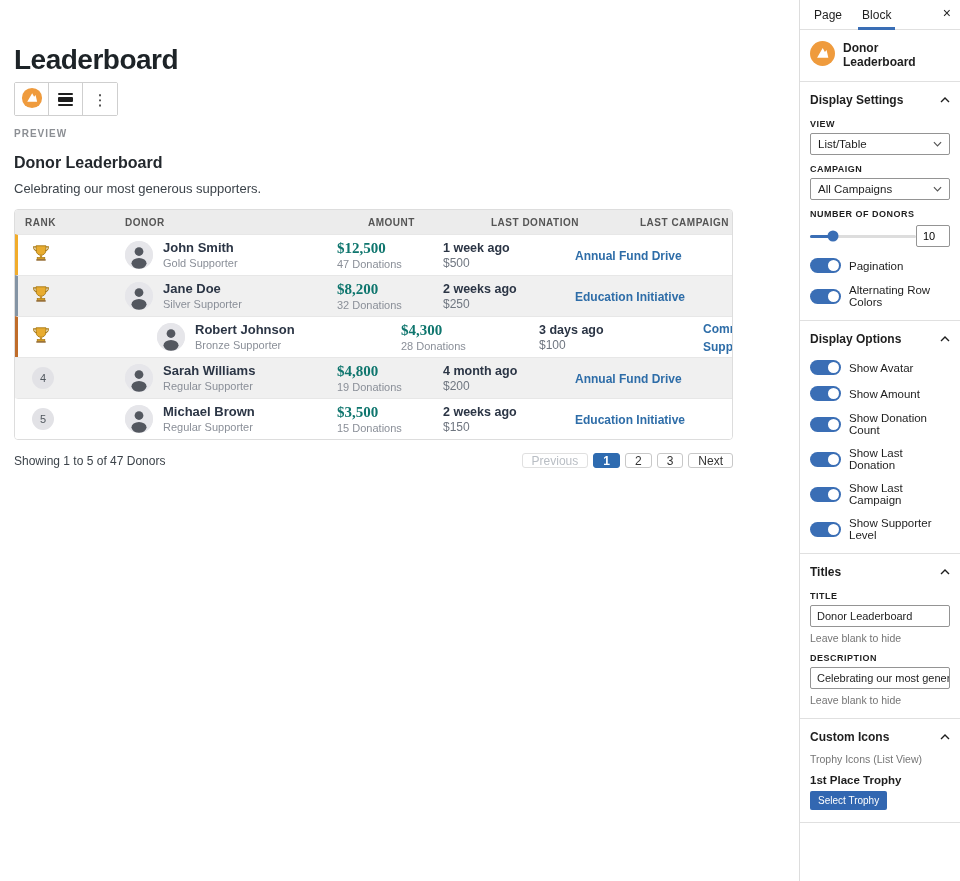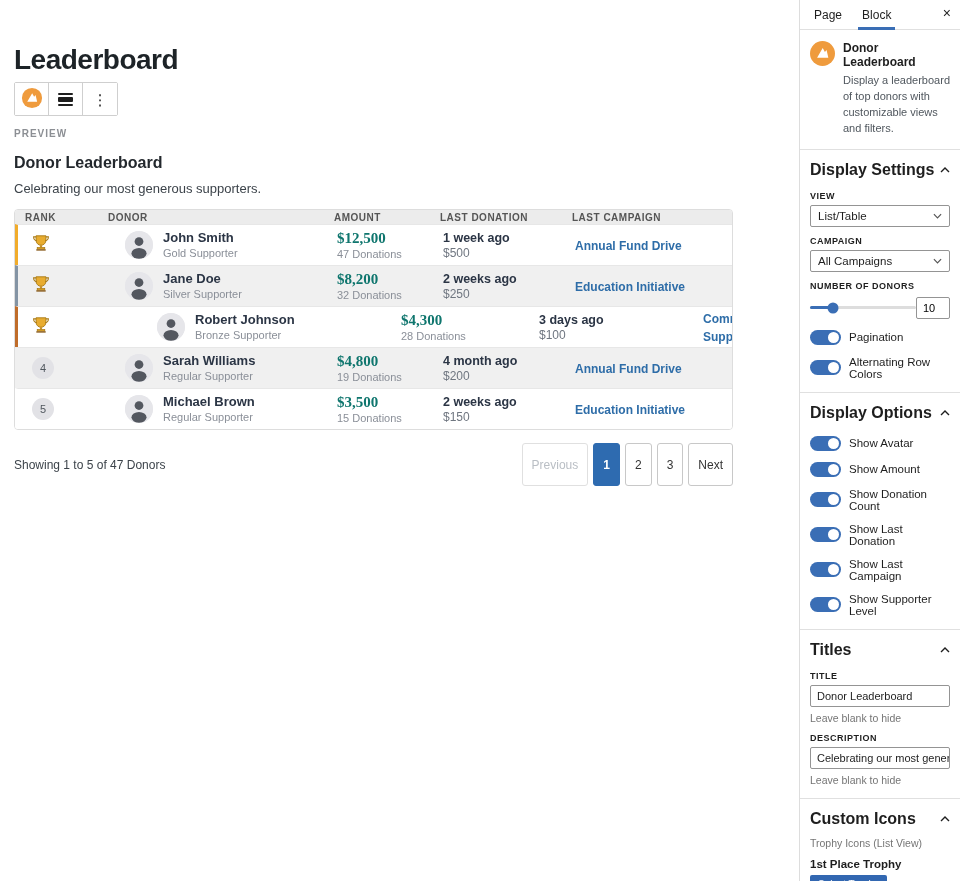--- a/index.html
+++ b/index.html
@@ -20,21 +20,21 @@
   .align-icon i.thick { height:5px; }
   .kebab { font-size:15px; color:#1e1e1e; line-height:1; letter-spacing:0; }
 
   .preview-label { margin-top:12px; font-size:10px; letter-spacing:1px; color:#8c8f94; font-weight:bold; }
   .lb-title { margin-top:15px; font-size:16px; font-weight:bold; color:#23282d; }
   .lb-desc { margin-top:9px; font-size:13px; color:#3c434a; }
 
   
   .lb-table { margin-top:13px; width:719px; border:1px solid #ddd; border-radius:4px; overflow:hidden; background:#fff; }
   .lb-row { display:grid; grid-template-columns:84px 226px 106px 130px 1fr; align-items:center; }
-  .lb-head { background:#ececec; height:14px; }
+  .lb-head { background:#ececec; height:24px;gap:17px; }
   .lb-head .cell { font-size:10px; font-weight:bold; color:#555; letter-spacing:0.5px; }
   .cell { padding-left:9px; }
   .cell.rank-h { padding-left:10px; }
   .cell.campaign-h { padding-left:11px; }
   .body-row { height:41px; border-top:1px solid #e7e7e7; border-left:3px solid transparent; background:#fff; }
   .body-row.alt { background:#f0f0f0; }
   .rank-cell { padding-left:14px; display:flex; align-items:center; }
   .rank-badge { width:22px; height:22px; border-radius:50%; background:#e2e2e6; color:#50575e; font-size:11px; display:flex; align-items:center; justify-content:center; }
   .donor-cell { display:flex; align-items:center; gap:10px; padding-left:23px; }
   .avatar { width:28px; height:28px; border-radius:50%; overflow:hidden; background:#e6e6ea; flex:none; }
@@ -42,40 +42,40 @@
   .d-sub { font-size:11px; color:#8a8f98; line-height:1.3; }
   .amount { font-size:15px; font-weight:bold; color:#0f766e; line-height:1.2;font-family:Liberation Serif, serif; }
   .ago { font-size:12.5px; font-weight:bold; color:#2b3545; line-height:1.3; }
   .ago-sub { font-size:12px; color:#6f7680; }
   .campaign-cell { padding-left:11px; }
   .campaign-link { font-size:12px; font-weight:bold; color:#2e6da8; text-decoration:none; cursor:pointer; }
 
   .table-footer { width:719px; margin-top:13px; display:flex; align-items:center; justify-content:space-between; }
   .showing { font-size:12px; color:#3c434a; }
   .pager { display:flex; gap:5px; }
-  .pg-btn { min-width:26px; height:43px; padding:0 9px; display:flex; align-items:center; justify-content:center; border:1px solid #c8c8c8; border-radius:3px; background:#fff; font-size:12px; color:#333; cursor:pointer; }
+  .pg-btn { min-width:26px; height:15px; padding:0 9px; display:flex; align-items:center; justify-content:center; border:1px solid #c8c8c8; border-radius:3px; background:#fff; font-size:12px; color:#333; cursor:pointer; }
   .pg-btn.disabled { color:#b9bec4; border-color:#e0e0e0; cursor:default; }
   .pg-btn.active { background:#2e6bb0; border-color:#2e6bb0; color:#fff; font-weight:bold; }
 
   
   .sidebar { width:161px; height:881px; border-left:1px solid #ddd; background:#fff; overflow:hidden; font-size:12px; }
   .sb-tabs { position:relative; display:flex; align-items:center; height:30px; border-bottom:1px solid #e0e0e0; padding-left:4px; }
   .sb-tab { position:relative; height:30px; display:flex; align-items:center; padding:0 10px; font-size:12px; color:#1e1e1e; cursor:pointer; }
   .sb-tab.active { font-weight:normal; }
   .sb-tab.active::after { content:""; position:absolute; left:6px; right:6px; bottom:0; height:2.5px; background:#3a6eb5; }
   .sb-close { position:absolute; right:9px; top:6px; font-size:14px; color:#1e1e1e; cursor:pointer; line-height:1; }
 
   .block-card { display:flex; gap:8px; padding:11px 10px 12px; border-bottom:1px solid #e0e0e0; }
   .logo-circle { width:25px; height:25px; flex:none; }
   .bc-title { font-size:12px; font-weight:bold; color:#1e1e1e; }
   .bc-desc { margin-top:4px; font-size:11px; color:#50575e; line-height:1.45; }
 
   .panel { border-bottom:1px solid #e0e0e0; padding:9px 10px 12px; }
   .panel-head { display:flex; align-items:center; justify-content:space-between; cursor:pointer; padding:2px 0 3px; }
-  .panel-title { font-size:16px; font-weight:bold; color:#1e1e1e; }
+  .panel-title { font-size:12px; font-weight:bold; color:#1e1e1e; }
   .ctl-label { margin:9px 0 4px; font-size:9px; font-weight:bold; letter-spacing:0.5px; color:#1e1e1e; }
   .select { height:22px; border:1px solid #949494; border-radius:2px; display:flex; align-items:center; justify-content:space-between; padding:0 7px; font-size:11.5px; color:#1e1e1e; background:#fff; cursor:pointer; }
   .slider-row { display:flex; align-items:center; gap:0; margin-top:6px; }
   .slider { position:relative; flex:1; height:3px; background:#ddd; border-radius:2px; cursor:pointer; }
   .slider-fill { position:absolute; left:0; top:0; height:3px; width:22%; background:#3a6eb5; border-radius:2px; }
   .slider-knob { position:absolute; left:22%; top:50%; transform:translate(-50%,-50%); width:11px; height:11px; border-radius:50%; background:#3a6eb5; }
   .num-input { width:34px; height:22px; border:1px solid #949494; border-radius:2px; font-size:11px; padding-left:6px; font-family:"Liberation Sans", sans-serif; }
   .toggle-row { display:flex; align-items:center; gap:8px; margin-top:11px; cursor:pointer; }
   .toggle { position:relative; width:31px; height:15px; border-radius:8px; background:#3a6eb5; flex:none; }
   .toggle::after { content:""; position:absolute; right:2px; top:2px; width:11px; height:11px; border-radius:50%; background:#fff; }
@@ -310,21 +310,20 @@
 
     <div class="block-card">
       <span class="logo-circle">
         <svg width="25" height="25" viewBox="0 0 24 24">
             <circle cx="12" cy="12" r="12" fill="#ef9b3d"></circle>
             <path d="M6.8 16 L12.2 6.8 L14.3 10.5 L15.9 8.7 L17.6 16 Z" fill="#fff"></path>
           </svg>
       </span>
       <div>
         <div class="bc-title">Donor Leaderboard</div>
-        <div class="bc-desc">Display a leaderboard of top donors with customizable views and filters.</div>
       </div>
     </div>
 
     <div class="panel">
       <div class="panel-head">
         <span class="panel-title">Display Settings</span>
         <svg class="caret-svg" width="10" height="6" viewBox="0 0 10 6">
             <polyline points="1,5 5,1 9,5" fill="none" stroke="#1e1e1e" stroke-width="1.4"></polyline>
           </svg>
       </div>

